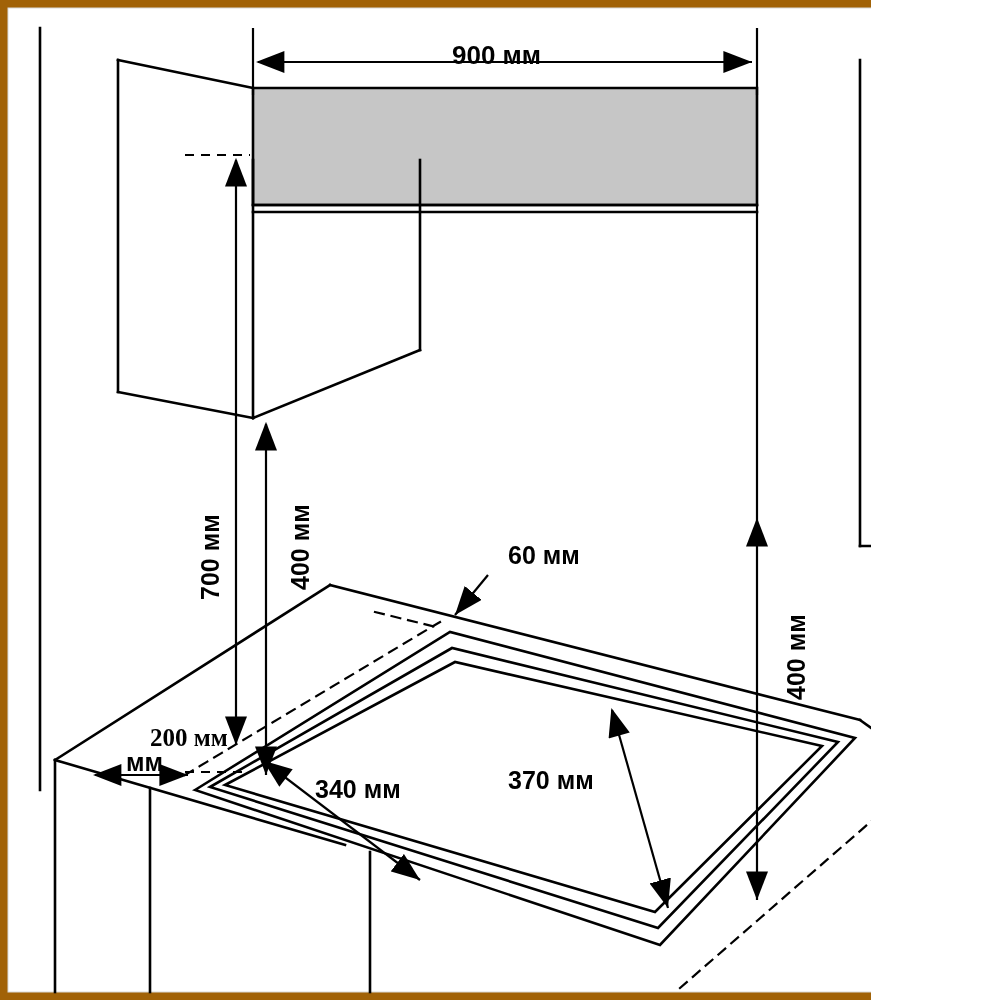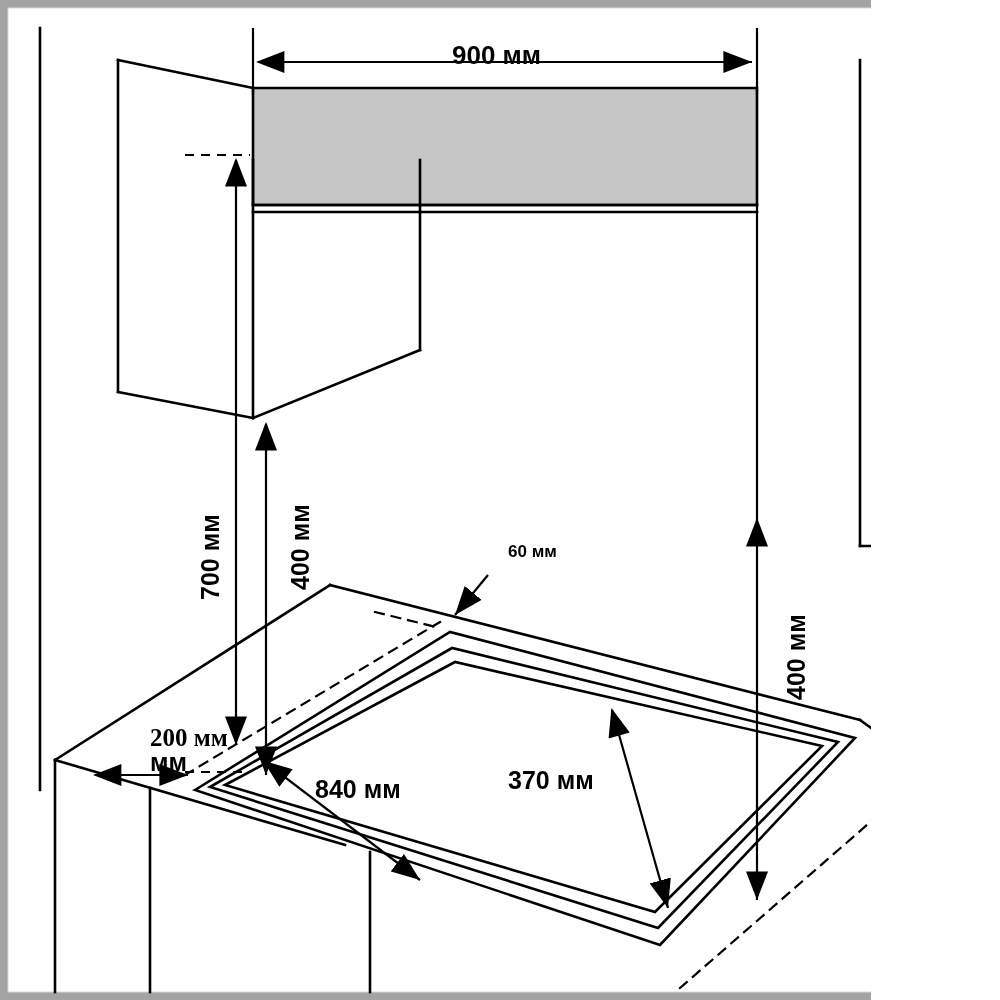--- a/index.html
+++ b/index.html
@@ -7,21 +7,21 @@
     padding: 0;
     background: #ffffff;
   }
   body {
     font-family: "Liberation Sans", sans-serif;
   }
   #canvas {
     position: relative;
     width: 871px;
     height: 1000px;
-    background: #a3a3a3;
+    background: #a16207;
     overflow: hidden;
   }
   #diagram-svg {
     position: absolute;
     left: 0;
     top: 0;
     width: 1000px;
     height: 1000px;
   }
   .dim-label {
@@ -145,21 +145,21 @@
   <div class="dim-label" style="left:452px; top:42px; font-size:26px;">900 мм</div>
 
   <div class="dim-label rot90" style="left:198px; top:600px; font-size:25px;">700 мм</div>
 
   <div class="dim-label rot90" style="left:288px; top:590px; font-size:25px;">400 мм</div>
 
   <div class="dim-label rot90" style="left:784px; top:700px; font-size:25px;">400 мм</div>
 
   <div class="dim-label" style="left:150px; top:725px; font-size:25px;font-family:Liberation Serif, serif;">200 мм</div>
 
-  <div class="dim-label" style="left:126px; top:750px; font-size:25px;margin-left:24px;">мм</div>
+  <div class="dim-label" style="left:126px; top:750px; font-size:25px;">мм</div>
 
-  <div class="dim-label" style="left:508px; top:543px; font-size:17px;">60 мм</div>
+  <div class="dim-label" style="left:508px; top:543px; font-size:25px;">60 мм</div>
 
-  <div class="dim-label" style="left:315px; top:777px; font-size:25px;">840 мм</div>
+  <div class="dim-label" style="left:315px; top:777px; font-size:25px;">340 мм</div>
 
   <div class="dim-label" style="left:508px; top:768px; font-size:25px;">370 мм</div>
 
 </div>
 
 </body></html>

